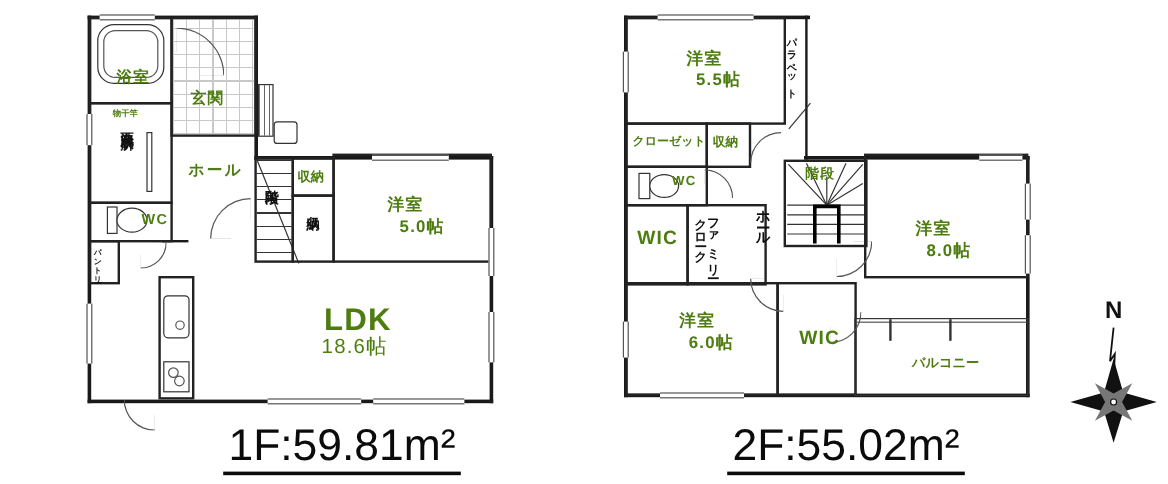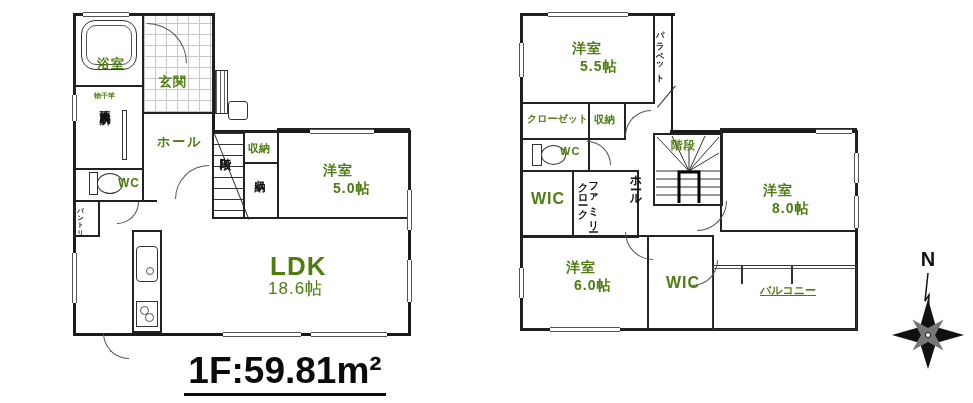--- a/index.html
+++ b/index.html
@@ -15,21 +15,21 @@
   .win{position:absolute;background:#fff;box-sizing:border-box;}
   .winH{height:5px;border-top:1px solid #555;border-bottom:1px solid #555;}
   .winV{width:5px;border-left:1px solid #555;border-right:1px solid #555;}
   .arc{position:absolute;box-sizing:border-box;border:1.2px solid #555;background:transparent;}
   .fix{position:absolute;box-sizing:border-box;border:1.5px solid #333;background:#fff;}
   .grid{background-image:repeating-linear-gradient(0deg,#c8c8c8 0 1px,transparent 1px 11px),
         repeating-linear-gradient(90deg,#c8c8c8 0 1px,transparent 1px 11px);}
   .treads{background-image:repeating-linear-gradient(to bottom,#333 0 1px,transparent 1px 11px);}
   .steps{background-image:repeating-linear-gradient(90deg,#666 0 1px,transparent 1px 4px);}
   .diag{position:absolute;border-top:1px solid #333;transform-origin:0 0;}
-  .area-label{position:absolute;font-size:37px;font-weight:700;letter-spacing:0px;text-align:center;color:#0b0b0b;}
+  .area-label{position:absolute;font-size:37px;font-weight:400;letter-spacing:0px;text-align:center;color:#0b0b0b;}
   .area-label span{border-bottom:3px solid #0b0b0b;padding:0 4px 2px 4px;}
   .big{font-size:26px;font-weight:700;letter-spacing:1px;}
   .mid{font-size:17px;font-weight:400;}
   .compass{position:absolute;text-align:center;}
   .compass .n{font-size:20px;font-weight:700;color:#111;}
 </style>
 </head>
 <body>
 
 <div class="canvas">
@@ -170,25 +170,28 @@
     <div class="lbl" style="left:40px;top:133px;font-size:11px;">WC</div>
     <div class="lbl" style="left:11px;top:178px;font-size:16px;letter-spacing:1px;">WIC</div>
     <div class="vlbl" style="left:58px;top:161px;height:60px;font-size:10.5px;letter-spacing:1px;">ファミリークローク</div>
     <div class="vlbl" style="left:110px;top:154px;font-size:12px;letter-spacing:2px;">ホール</div>
     <div class="lbl" style="left:151px;top:127px;font-size:11.5px;">階段</div>
     <div class="lbl" style="left:243px;top:170px;font-size:14px;">洋室</div>
     <div class="lbl" style="left:252px;top:188px;font-size:14px;">8.0帖</div>
     <div class="lbl" style="left:46px;top:247px;font-size:14px;">洋室</div>
     <div class="lbl" style="left:54px;top:265px;font-size:14px;">6.0帖</div>
     <div class="lbl" style="left:146px;top:262px;font-size:16px;letter-spacing:1px;">WIC</div>
-    <div class="lbl" style="left:240px;top:272px;font-size:11px;letter-spacing:0;text-decoration:underline;">バルコニー</div>
+    <div class="lbl" style="left:240px;top:285px;font-size:11px;letter-spacing:0;">バルコニー</div>
   </div>
 
   <div class="area-label" style="left:140px;top:350px;width:290px;">
     <span>1F:59.81m²</span>
+  </div>
+  <div class="area-label" style="left:560px;top:350px;width:290px;">
+    <span>2F:55.02m²</span>
   </div>
 
   <div class="compass" style="left:888px;top:248px;width:80px;height:130px;">
     <div class="n">N</div>
     <svg width="78" height="100" viewBox="0 0 78 100">
       <path d="M39,2 L36,30 L40,24 L39,48" stroke="#111" stroke-width="1.5" fill="none"></path>
       <path d="M39,28 L47,56 L75,64 L47,72 L39,98 L31,72 L3,64 L31,56 Z" fill="#111"></path>
       <path d="M39,42 L44,59 L61,64 L44,69 L39,86 L34,69 L17,64 L34,59 Z" fill="#777" transform="rotate(45 39 64)"></path>
       <circle cx="39" cy="64" r="2.5" fill="#fff" stroke="#111" stroke-width="1"></circle>
     </svg>

